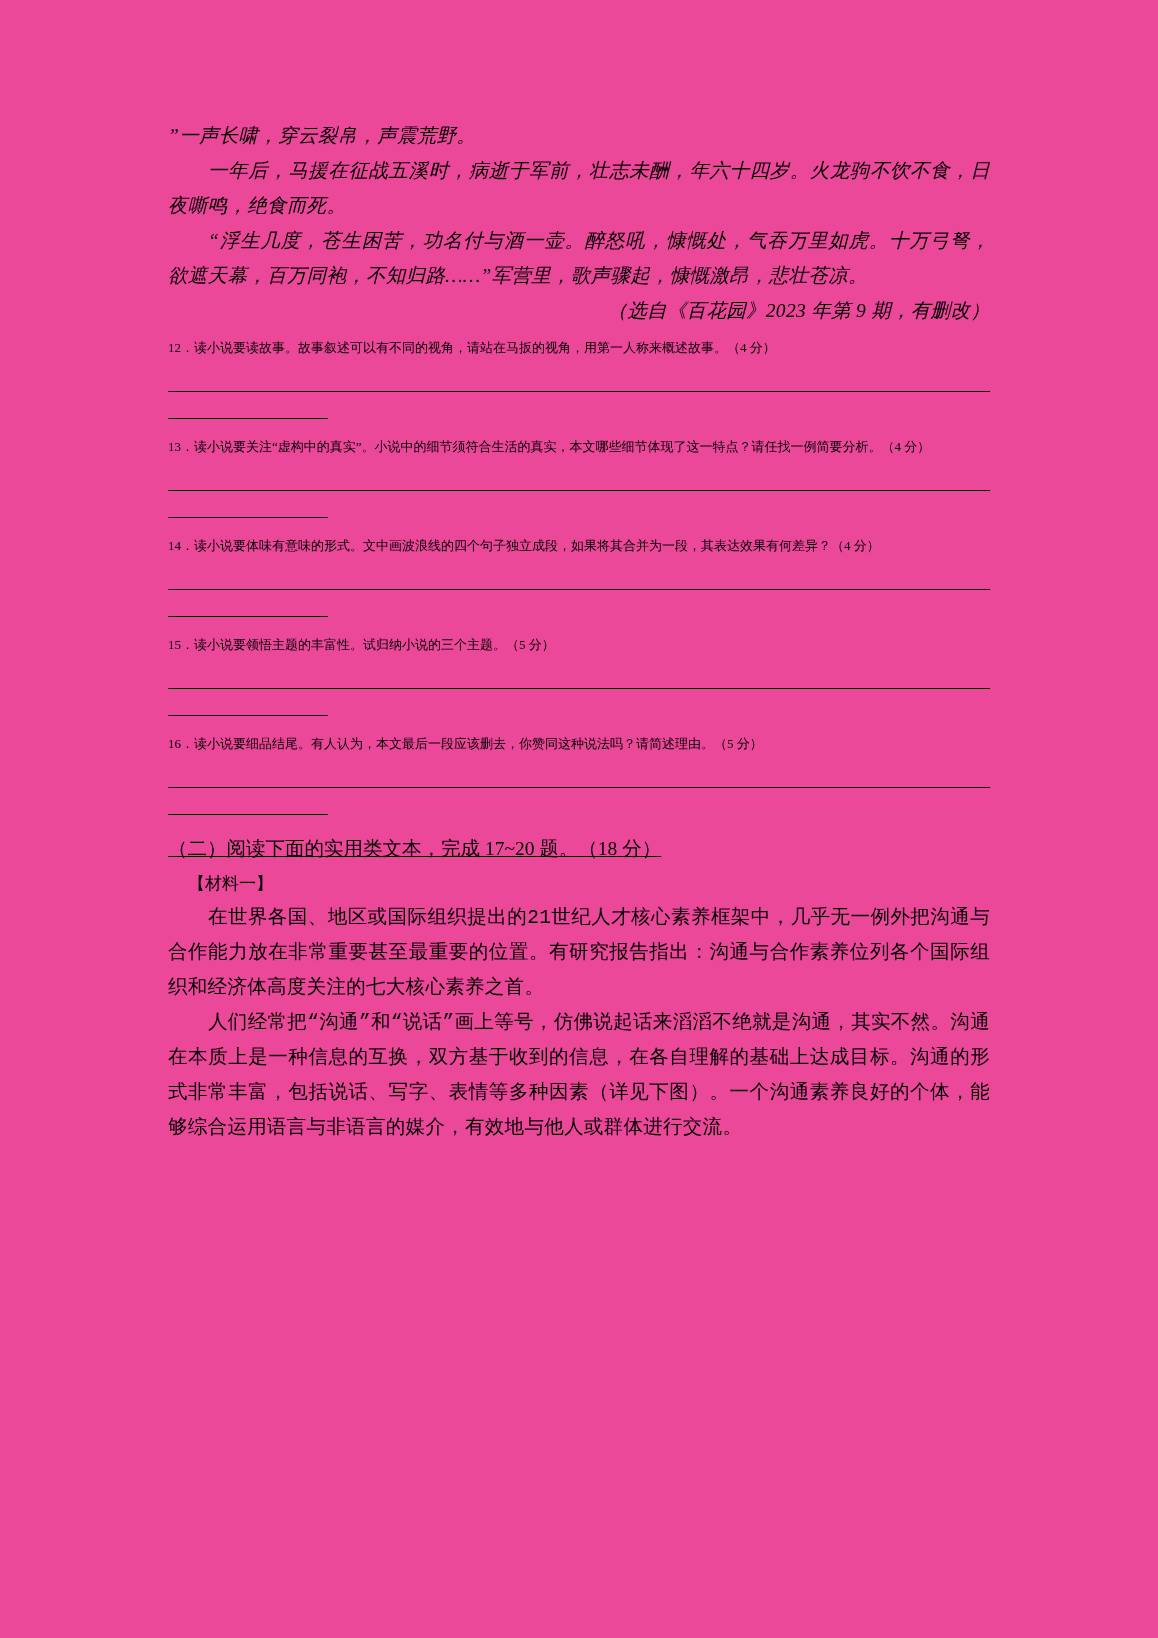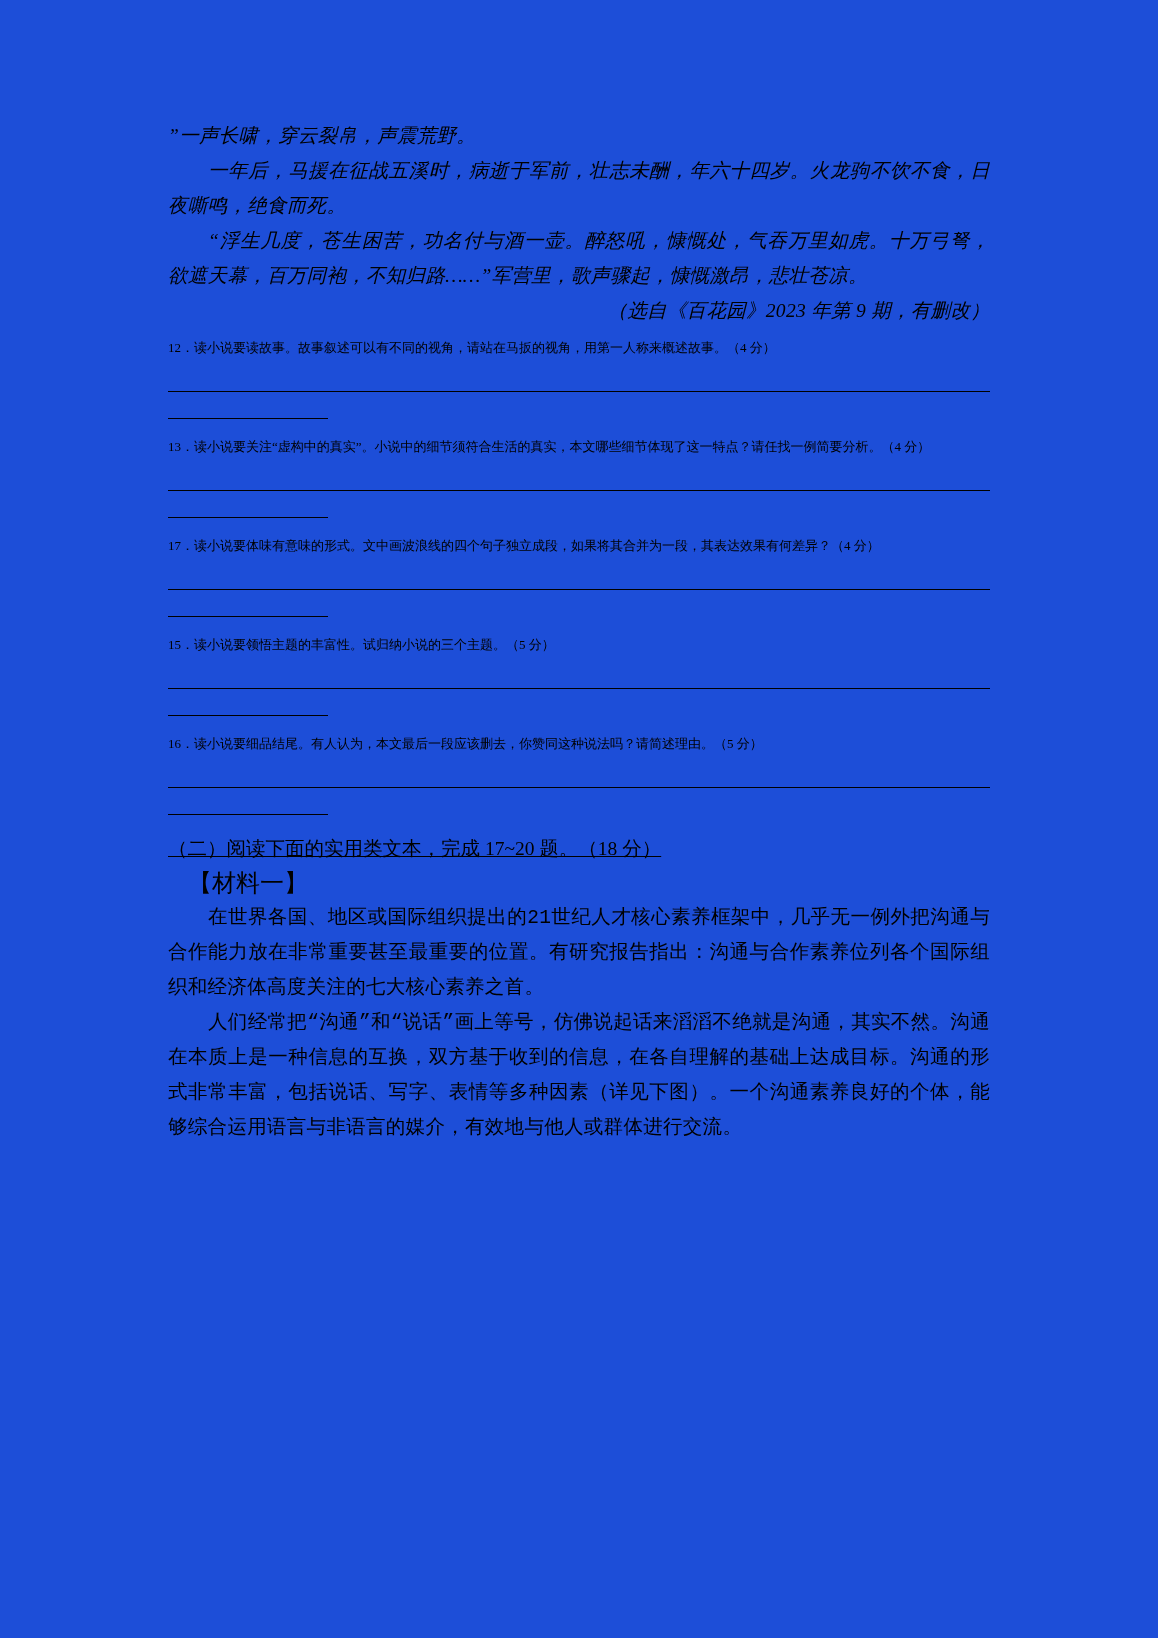--- a/index.html
+++ b/index.html
@@ -4,21 +4,21 @@
 <style>
   html, body {
     margin: 0;
     padding: 0;
     background: #ffffff;
   }
   .page {
     position: relative;
     width: 1158px;
     height: 1638px;
-    background: #1d4ed8;
+    background: #ec4899;
     margin: 0 auto;
     font-family: "Liberation Serif", serif;
     color: #000000;
     overflow: hidden;
   }
   .content {
     position: absolute;
     left: 168px;
     top: 118px;
     width: 822px;
@@ -70,21 +70,21 @@
   }
   .gap-sm { height: 8px; }
   .gap-md { height: 16px; }
   .sec-title {
     font-size: 19.5px;
     line-height: 35px;
     margin: 0;
     text-decoration: underline;
   }
   .material-label {
-    font-size: 24px;
+    font-size: 17px;
     line-height: 35px;
     margin: 0;
     text-indent: 20px;
   }
   .num { font-family: "Liberation Serif", serif; }
 </style>
 </head>
 <body>
 
 <div class="page">
@@ -109,21 +109,21 @@
       <p class="q"><span class="num">13．</span><span>读小说要关注“虚构中的真实”。小说中的细节须符合生活的真实，本文哪些细节体现了这一特点？请任找一例简要分析。（4 分）</span></p>
       <div class="ans-lines">
         <div class="ans-line-full"></div>
         <div class="ans-line-short"></div>
       </div>
     </div>
 
     <div class="gap-sm"></div>
 
     <div class="q-block">
-      <p class="q"><span class="num">17．</span><span>读小说要体味有意味的形式。文中画波浪线的四个句子独立成段，如果将其合并为一段，其表达效果有何差异？（4 分）</span></p>
+      <p class="q"><span class="num">14．</span><span>读小说要体味有意味的形式。文中画波浪线的四个句子独立成段，如果将其合并为一段，其表达效果有何差异？（4 分）</span></p>
       <div class="ans-lines">
         <div class="ans-line-full"></div>
         <div class="ans-line-short"></div>
       </div>
     </div>
 
     <div class="gap-sm"></div>
 
     <div class="q-block">
       <p class="q"><span class="num">15．</span><span>读小说要领悟主题的丰富性。试归纳小说的三个主题。（5 分）</span></p>

